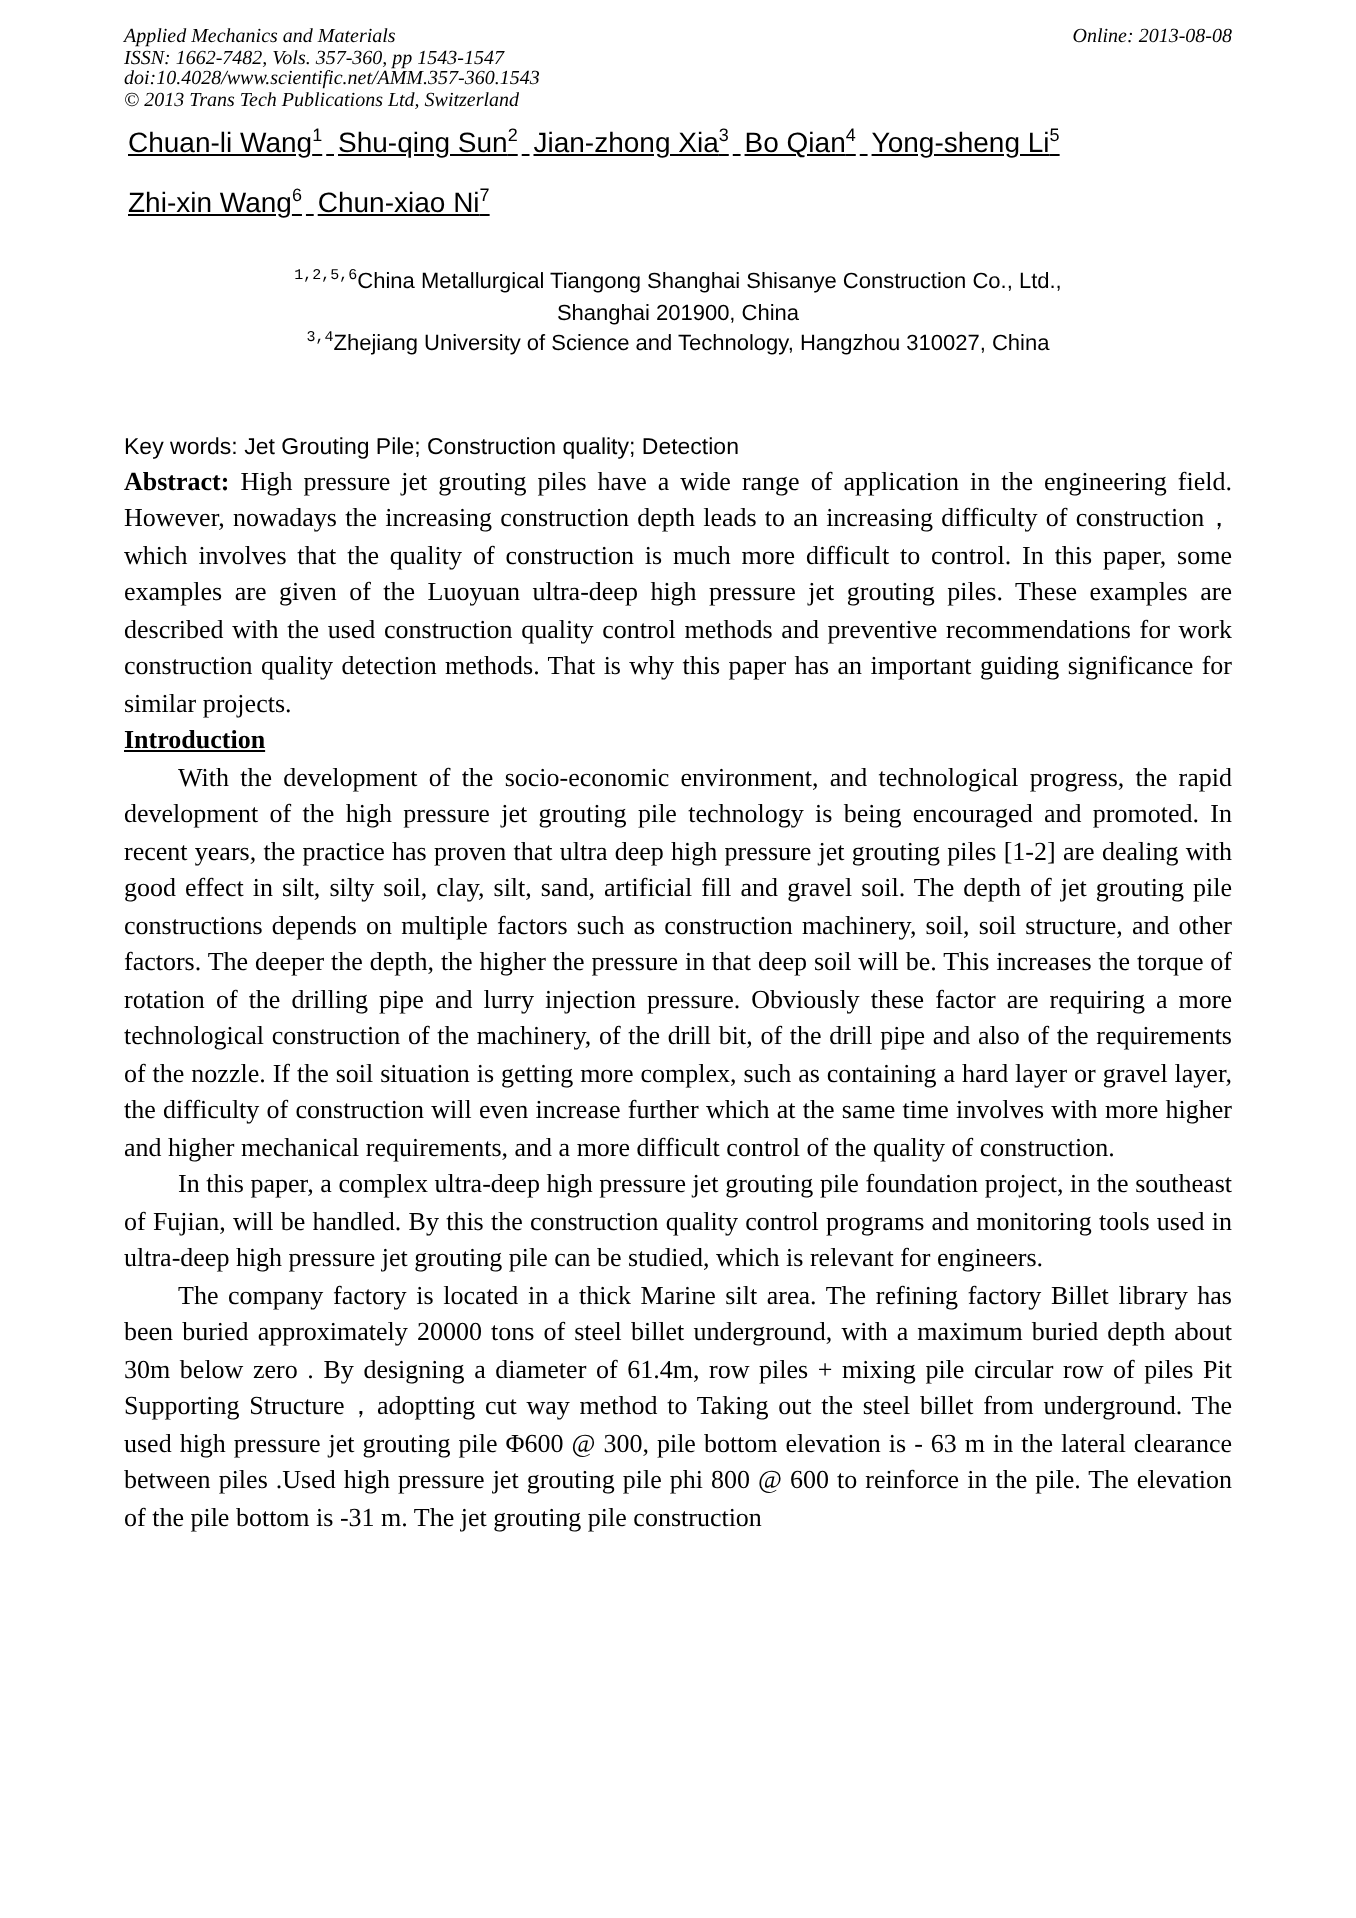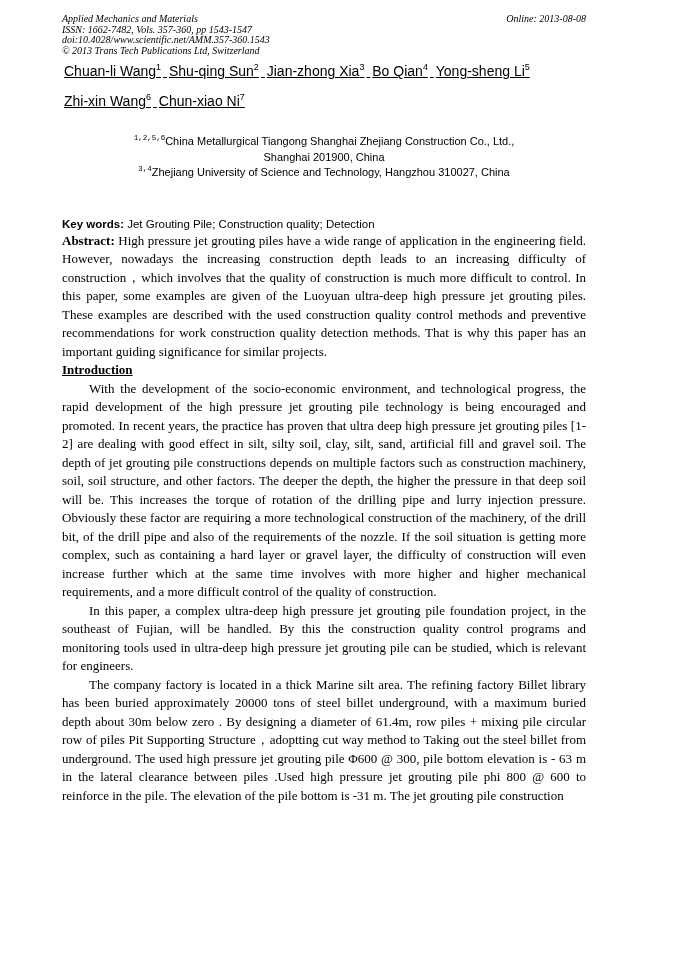--- a/index.html
+++ b/index.html
@@ -3,21 +3,21 @@
 <meta charset="utf-8">
 <style>
   * { box-sizing: border-box; }
   html, body { margin: 0; padding: 0; }
   body {
     width: 678px; height: 959px;
     background: #ffffff;
     overflow: hidden;
     color: #000;
   }
-  .page { padding: 14px 92px 0 62px; width: 678px; }
+  .page { padding: 14px 62px 0 62px; width: 678px; }
 
   
   .hdr { display: flex; justify-content: space-between; align-items: flex-start; }
   .hdr-left div, .hdr-right {
     font: italic 10px/10.6px "Liberation Serif", serif;
     white-space: nowrap;
   }
 
   
   .title { margin: 30px 0 0 0; text-align: center; }
@@ -38,21 +38,21 @@
   
   .affils { margin-top: 18px; text-align: center; }
   .affil-line { font: 11px/15.5px "Liberation Sans", sans-serif; }
   .affil-line sup { font-size: 7.5px; line-height: 0; font-family: Liberation Mono, monospace; }
 
   
   .keywords {
     margin-top: 36px;
     font: 11.5px/15px "Liberation Sans", sans-serif;
   }
-  .keywords b { font-weight: bold; }
+  .keywords b { font-weight: normal; }
 
   
   .abstract { margin-top: 12px; }
   .para, .abstract {
     font: 13px/18.5px "Liberation Serif", serif;
     text-align: justify;
     margin: 0;
   }
   .abstract b { font-weight: bold; }
   .sec-heading {
@@ -85,21 +85,21 @@
     <span class="author"><span>Jian-zhong Xia</span><sup>3</sup></span>
     <span class="author"><span>Bo Qian</span><sup>4</sup></span>
     <span class="author"><span>Yong-sheng Li</span><sup>5</sup></span>
   </div>
   <div class="authors-line">
     <span class="author"><span>Zhi-xin Wang</span><sup>6</sup></span>
     <span class="author"><span>Chun-xiao Ni</span><sup>7</sup></span>
   </div>
 
   <div class="affils">
-    <div class="affil-line"><sup>1,2,5,6</sup><span>China Metallurgical Tiangong Shanghai Zhejiang Construction Co., Ltd.,</span></div>
+    <div class="affil-line"><sup>1,2,5,6</sup><span>China Metallurgical Tiangong Shanghai Shisanye Construction Co., Ltd.,</span></div>
     <div class="affil-line"><sup></sup><span>Shanghai 201900, China</span></div>
     <div class="affil-line"><sup>3,4</sup><span>Zhejiang University of Science and Technology, Hangzhou 310027, China</span></div>
   </div>
 
   <div class="keywords">
     <b>Key words:</b>
     <span>Jet Grouting Pile; Construction quality; Detection</span>
   </div>
 
   <p class="abstract">

